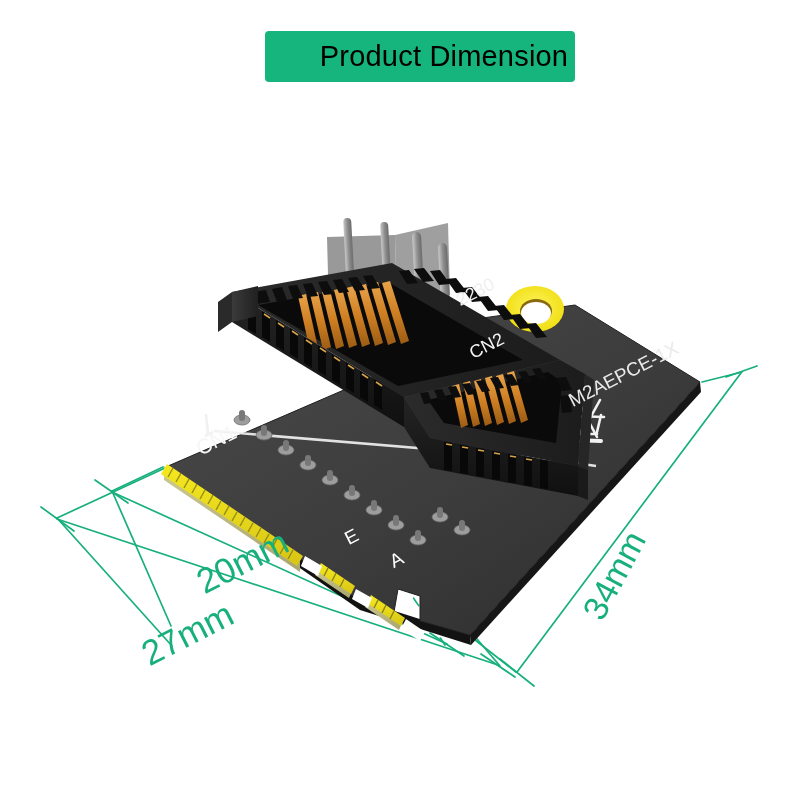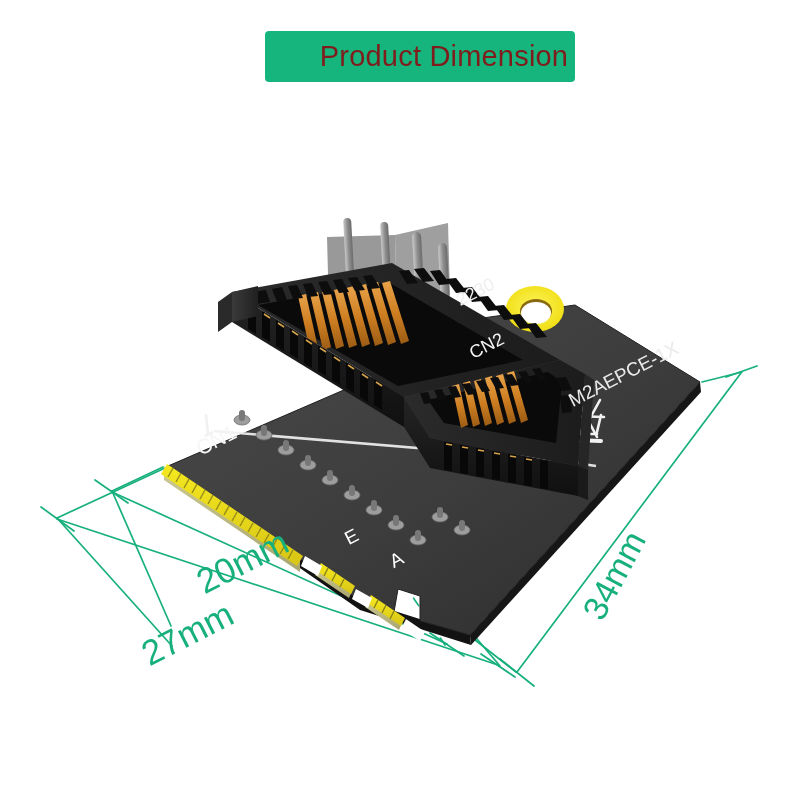--- a/index.html
+++ b/index.html
@@ -16,21 +16,21 @@
   
   .banner{
     position:absolute;
     left:265px; top:31px;
     width:310px; height:51px;
     background:#16b57e;
     border-radius:4px;
     display:flex; align-items:center; justify-content:center;
   }
   .banner-text{
-    color:#7f1d1d;
+    color:#000000;
     font-size:29px;
     font-weight:400;
     letter-spacing:.2px;
     white-space:nowrap;
     font-family:"Liberation Sans", sans-serif;
     margin-left:48px;
   }
 
   
   svg#art{position:absolute;left:0;top:0;width:800px;height:800px;}

